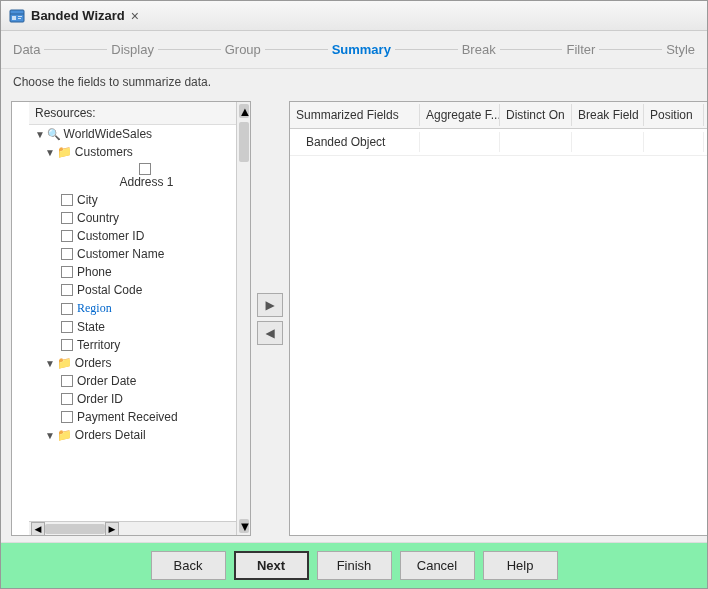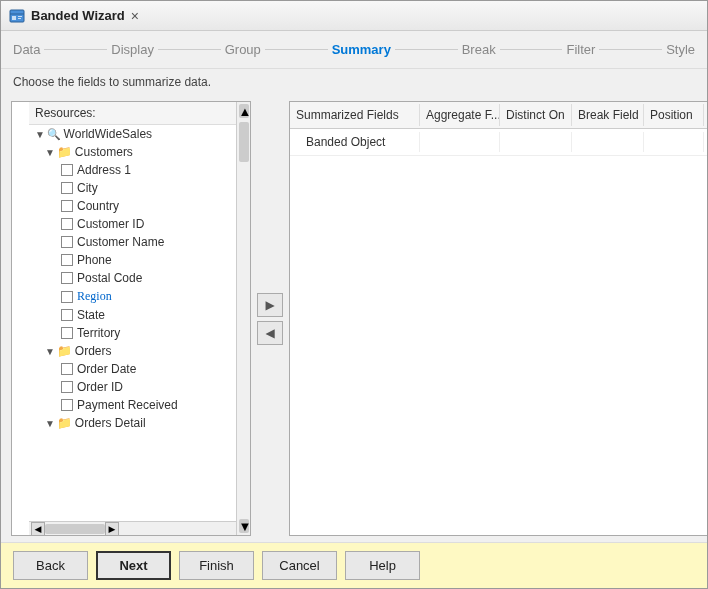--- a/index.html
+++ b/index.html
@@ -233,22 +233,23 @@
       color: #333;
       padding: 3px 16px;
       border-right: 1px solid #eee;
       white-space: nowrap;
       overflow: hidden;
     }
     .td:last-child { border-right: none; }
     .footer {
       padding: 8px 12px;
       display: flex;
+      justify-content: center;
       gap: 8px;
-      background: #fef9c3;
+      background: #86efac;
       border-top: 1px solid #ddd;
     }
     .footer-btn {
       min-width: 75px;
       padding: 5px 14px;
       font-size: 13px;
       border: 1px solid #aaa;
       background: #e8e8e8;
       cursor: pointer;
       color: #222;
@@ -342,21 +343,21 @@
             <span class="arrow">▼</span>
             <span class="search-icon-sm">🔍</span>
             <span>WorldWideSales</span>
           </div>
 
           <div class="tree-item group" style="padding-left:16px;">
             <span class="arrow">▼</span>
             <span class="folder-icon">📁</span>
             <span>Customers</span>
           </div>
-          <div class="tree-item leaf" style="padding-left:32px;">
+          <div class="tree-item leaf" style="padding-left:32px;flex-direction:column;">
             <span class="checkbox"></span>
             <span>Address 1</span>
           </div>
           <div class="tree-item leaf" style="padding-left:32px;">
             <span class="checkbox"></span>
             <span>City</span>
           </div>
           <div class="tree-item leaf" style="padding-left:32px;">
             <span class="checkbox"></span>
             <span>Country</span>

